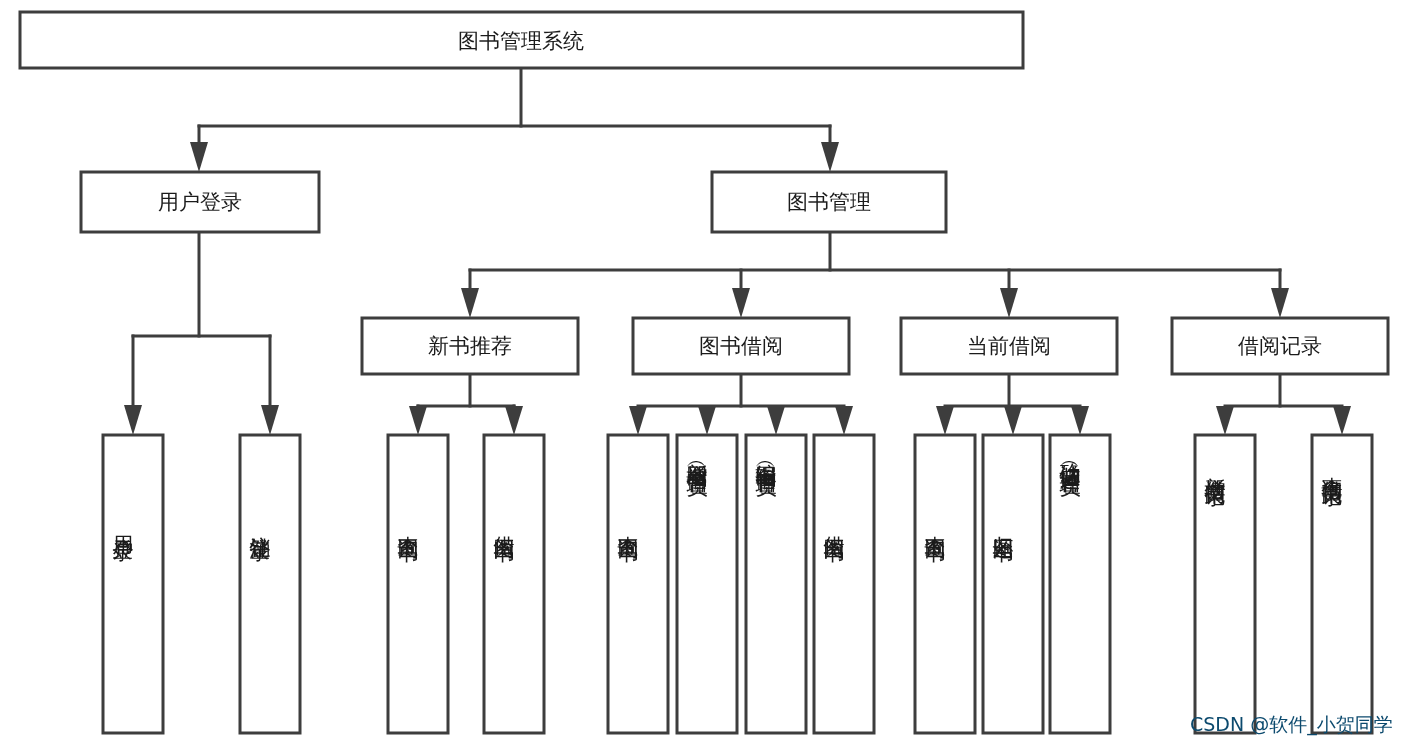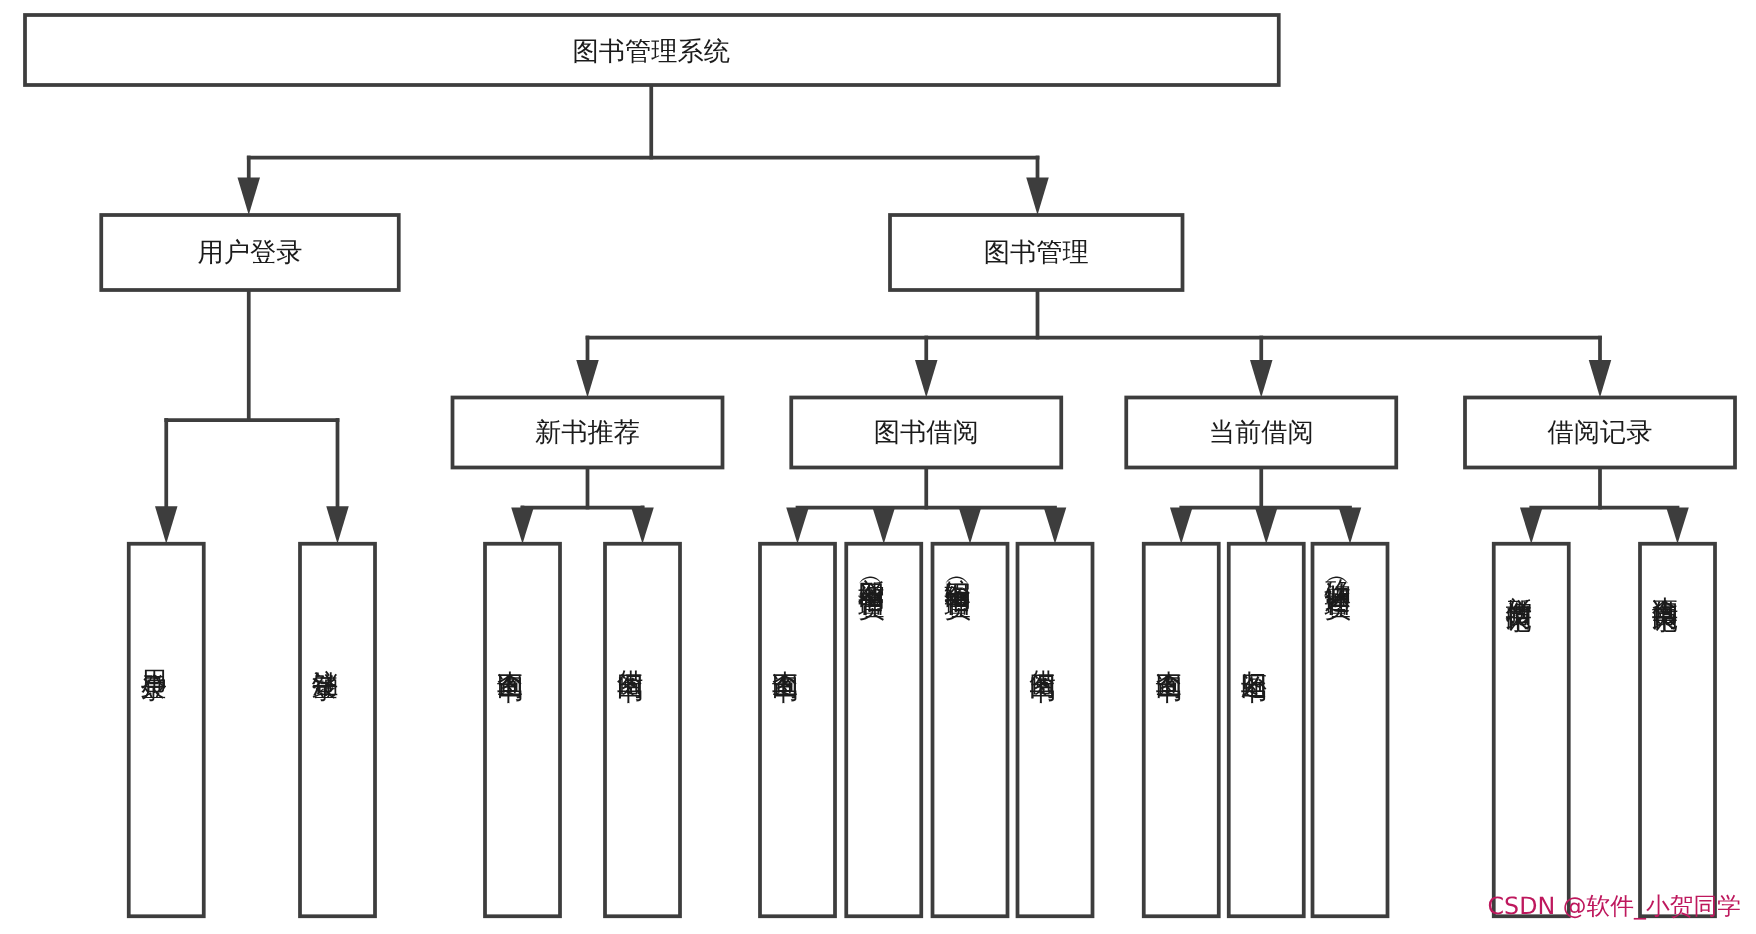--- a/index.html
+++ b/index.html
@@ -60,21 +60,21 @@
     white-space: nowrap;
     pointer-events: none;
     user-select: none;
   }
   .watermark {
     position: absolute;
     left: 1190px;
     top: 712px;
     font-family: "DejaVu Sans", "Liberation Sans", sans-serif;
     font-size: 19px;
-    color: #be185d;
+    color: #0c4a6e;
     white-space: nowrap;
     user-select: none;
   }
 </style>
 </head>
 <body>
 
 <div id="diagram-root">
 
   <svg class="canvas" viewBox="0 0 1405 747">

